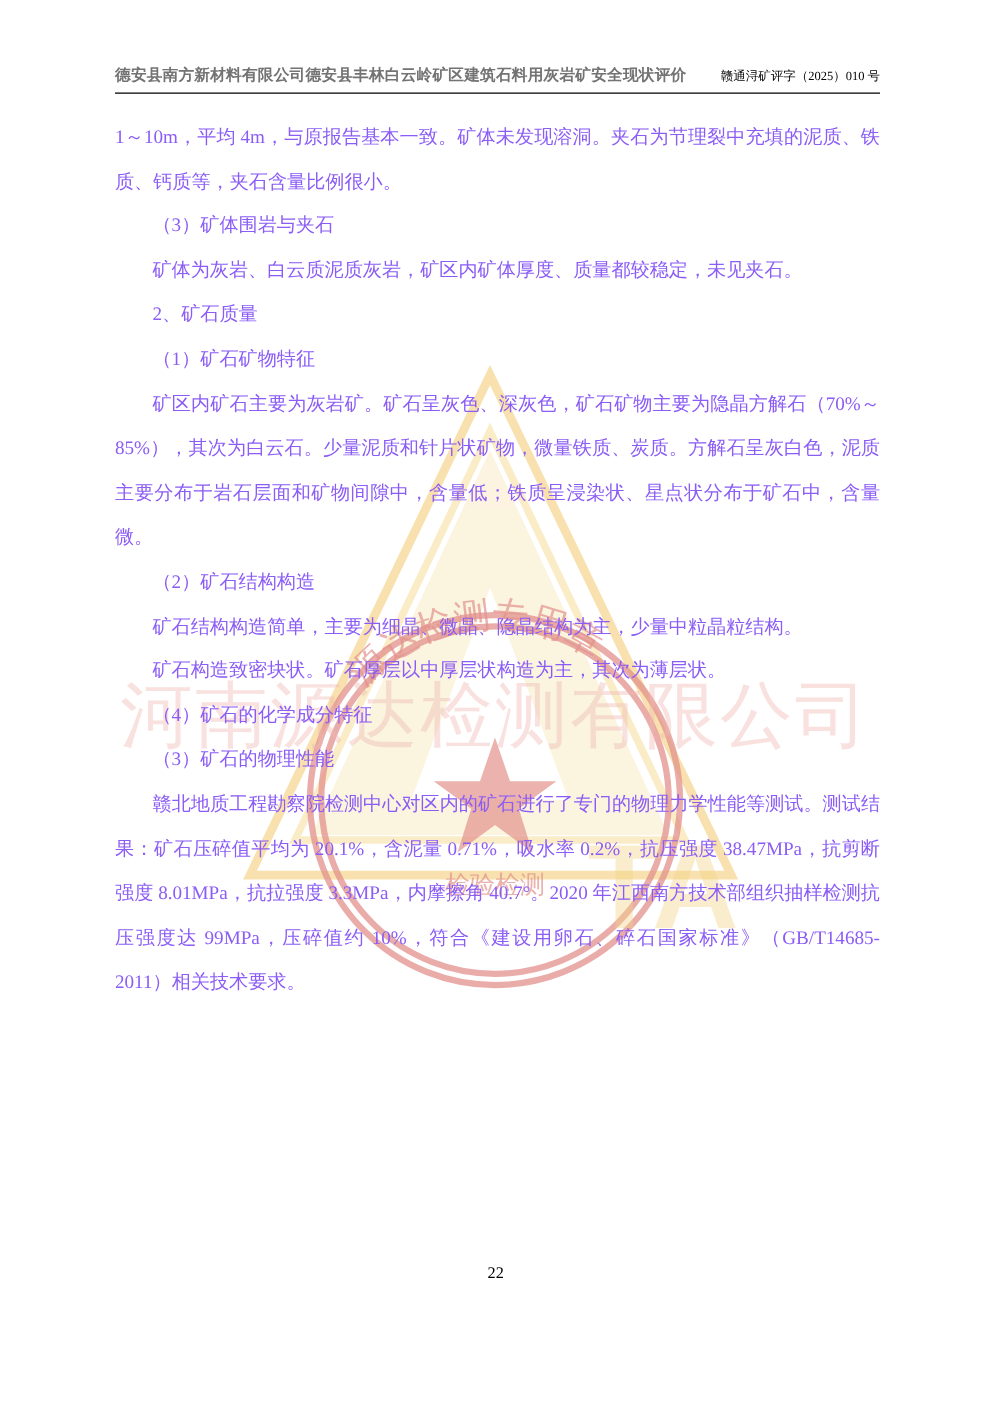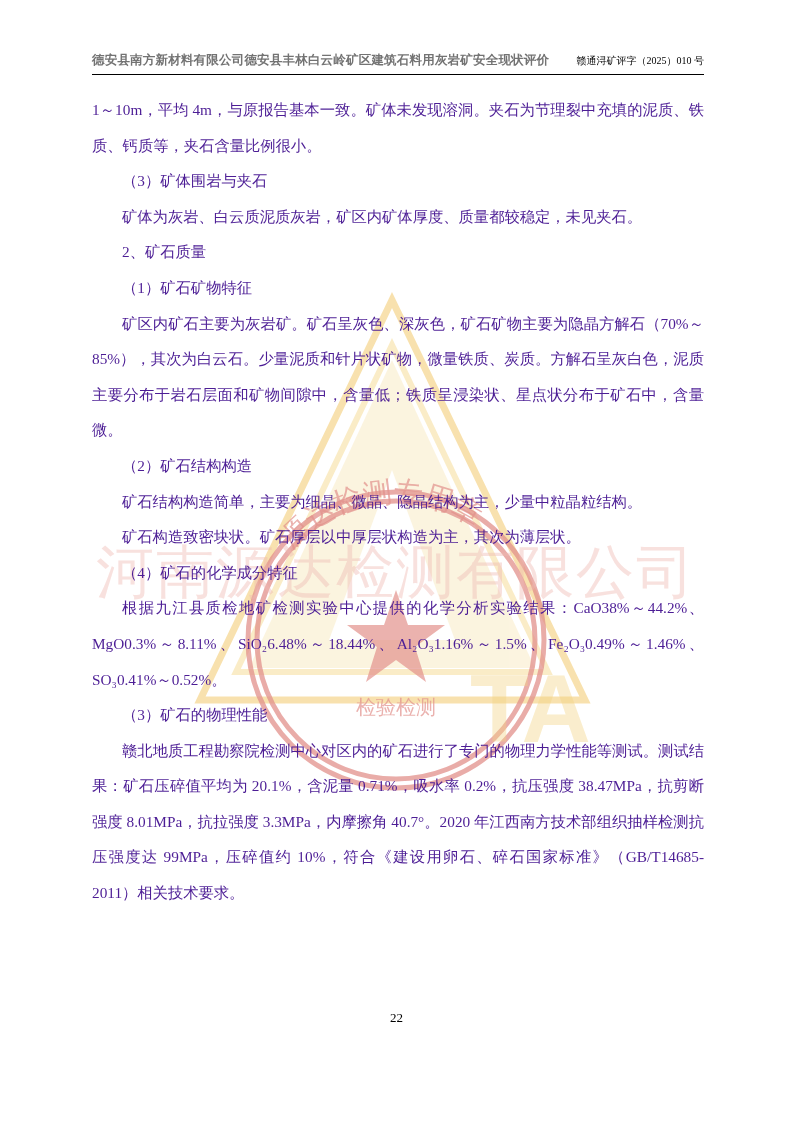--- a/index.html
+++ b/index.html
@@ -59,21 +59,21 @@
     color: #000;
     padding-bottom: 1px;
   }
   .body-text {
     position: absolute;
     left: 92px;
     top: 92px;
     width: 612px;
     font-size: 15.3px;
     line-height: 35.6px;
-    color: #4c1d95;
+    color: #8b5cf6;
     text-align: justify;
     text-justify: inter-ideograph;
   }
   .body-text p {
     margin: 0;
     white-space: pre-wrap;
   }
   .indent1 { text-indent: 0; }
   .indent2 { text-indent: 30px; }
   .page-number {
@@ -146,21 +146,20 @@
       <p class="indent1">1～10m，平均 4m，与原报告基本一致。矿体未发现溶洞。夹石为节理裂中充填的泥质、铁质、钙质等，夹石含量比例很小。</p>
       <p class="indent2">（3）矿体围岩与夹石</p>
       <p class="indent2">矿体为灰岩、白云质泥质灰岩，矿区内矿体厚度、质量都较稳定，未见夹石。</p>
       <p class="indent2">2、矿石质量</p>
       <p class="indent2">（1）矿石矿物特征</p>
       <p class="indent2">矿区内矿石主要为灰岩矿。矿石呈灰色、深灰色，矿石矿物主要为隐晶方解石（70%～85%），其次为白云石。少量泥质和针片状矿物，微量铁质、炭质。方解石呈灰白色，泥质主要分布于岩石层面和矿物间隙中，含量低；铁质呈浸染状、星点状分布于矿石中，含量微。</p>
       <p class="indent2">（2）矿石结构构造</p>
       <p class="indent2">矿石结构构造简单，主要为细晶、微晶、隐晶结构为主，少量中粒晶粒结构。</p>
       <p class="indent2">矿石构造致密块状。矿石厚层以中厚层状构造为主，其次为薄层状。</p>
       <p class="indent2">（4）矿石的化学成分特征</p>
-      <p class="indent2">根据九江县质检地矿检测实验中心提供的化学分析实验结果：CaO38%～44.2%、MgO0.3%～8.11%、SiO₂6.48%～18.44%、Al₂O₃1.16%～1.5%、Fe₂O₃0.49%～1.46%、SO₃0.41%～0.52%。</p>
       <p class="indent2">（3）矿石的物理性能</p>
       <p class="indent2">赣北地质工程勘察院检测中心对区内的矿石进行了专门的物理力学性能等测试。测试结果：矿石压碎值平均为 20.1%，含泥量 0.71%，吸水率 0.2%，抗压强度 38.47MPa，抗剪断强度 8.01MPa，抗拉强度 3.3MPa，内摩擦角 40.7°。2020 年江西南方技术部组织抽样检测抗压强度达 99MPa，压碎值约 10%，符合《建设用卵石、碎石国家标准》（GB/T14685-2011）相关技术要求。</p>
     </div>
 
     <div class="page-number">22</div>
 
   </div>
 </div>
 
 </body></html>

